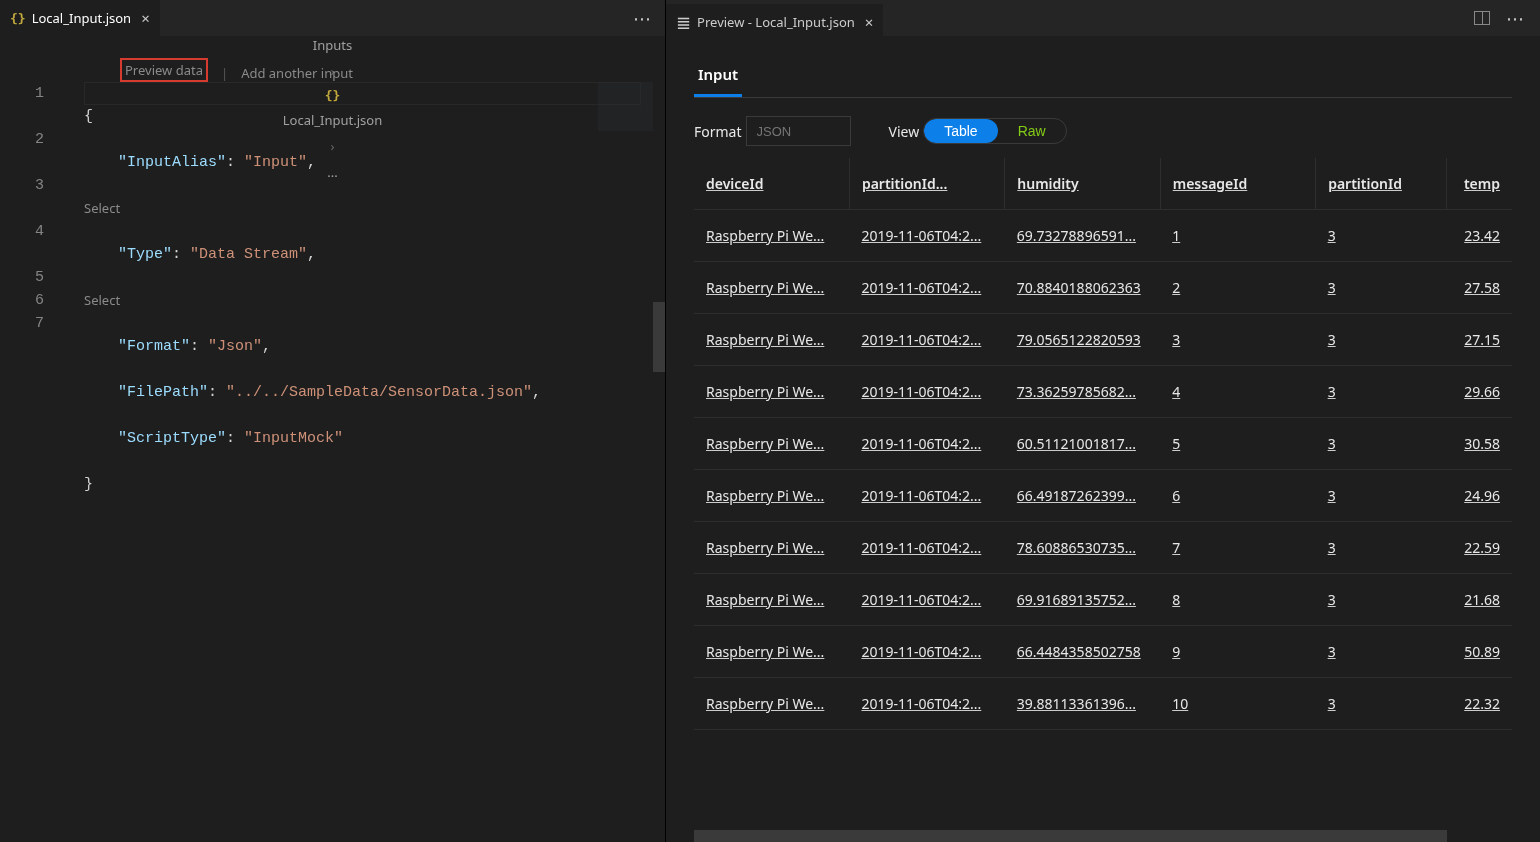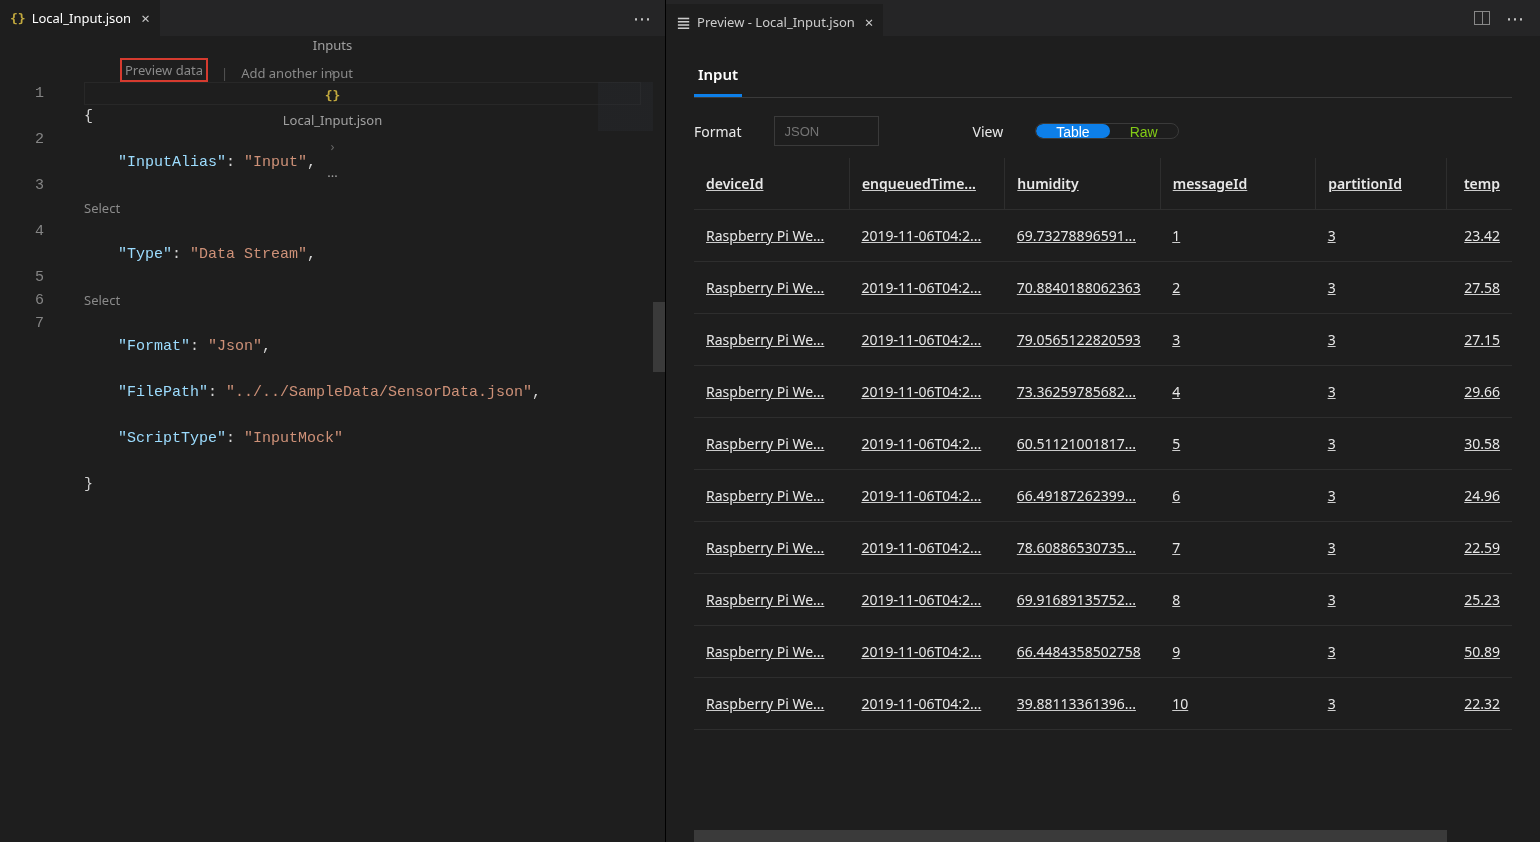--- a/index.html
+++ b/index.html
@@ -50,24 +50,24 @@
 
 .minimap{position:absolute;top:0;right:12px;width:55px;height:70px;background:linear-gradient(#2a2d33 0 70%,transparent 0);opacity:.35;}
 .vtrack-right{position:absolute;right:0;top:0;width:12px;height:100%;background:#1e1e1e;}
 .vthumb{position:absolute;right:0;top:220px;width:12px;height:70px;background:#3a3a3a;}
 
 
 .preview-body{flex:1;padding:18px 28px 0 28px;display:flex;flex-direction:column;overflow:hidden;}
 .inner-tabs{display:flex;gap:24px;border-bottom:1px solid #3a3a3a;}
 .inner-tab{padding:10px 4px;color:#ffffff;font-size:15px;font-weight:600;}
 .inner-tab.active{border-bottom:3px solid #0d7fe9;}
-.controls{display:flex;align-items:center;gap:32px;margin:18px 0 12px 0;font-size:14px;}
+.controls{display:flex;align-items:center;gap:4px;margin:18px 0 12px 0;font-size:14px;}
 .controls .lbl{color:#e8e8e8;}
 .fmt-input{width:105px;height:30px;background:#1e1e1e;border:1px solid #3a3a3a;color:#777;padding:0 10px;font-size:13px;}
-.seg{display:flex;border:1px solid #3a3a3a;border-radius:16px;overflow:hidden;height:16px;}
+.seg{display:flex;border:1px solid #3a3a3a;border-radius:16px;overflow:hidden;height:26px;}
 .seg button{border:none;background:transparent;color:#84cc16;padding:0 20px;font-size:14px;cursor:pointer;}
 .seg button.on{background:#0d7fe9;color:#fff;border-radius:16px;}
 
 .grid-wrap{flex:1;overflow:hidden;position:relative;text-decoration:underline;}
 .grid{width:100%;border-collapse:collapse;table-layout:fixed;}
 .grid th,.grid td{
   text-align:left;padding:16px 12px;font-size:14px;color:#e8e8e8;
   border-bottom:1px solid #2e2e2e;white-space:nowrap;overflow:hidden;text-overflow:ellipsis;
 }
 .grid th{font-weight:600;border-right:1px solid #2e2e2e;}
@@ -178,21 +178,21 @@
           <col style="width:19%">
             <col style="width:19%">
             <col style="width:19%">
           <col style="width:19%">
             <col style="width:16%">
             <col style="width:8%">
         </colgroup>
         <thead>
             <tr>
           <th>deviceId</th>
-          <th>enqueuedTime...</th>
+          <th>partitionId...</th>
           <th>humidity</th>
           <th>messageId</th>
           <th>partitionId</th>
           <th class="num">temp</th>
         </tr>
           </thead>
         <tbody id="grid-body">
             <tr>
               <td>Raspberry Pi We...</td>
               <td>2019-11-06T04:2...</td>
@@ -248,21 +248,21 @@
               <td>7</td>
               <td>3</td>
               <td class="num">22.59</td>
             </tr>
             <tr>
               <td>Raspberry Pi We...</td>
               <td>2019-11-06T04:2...</td>
               <td>69.91689135752...</td>
               <td>8</td>
               <td>3</td>
-              <td class="num">25.23</td>
+              <td class="num">21.68</td>
             </tr>
             <tr>
               <td>Raspberry Pi We...</td>
               <td>2019-11-06T04:2...</td>
               <td>66.4484358502758</td>
               <td>9</td>
               <td>3</td>
               <td class="num">50.89</td>
             </tr>
             <tr>

